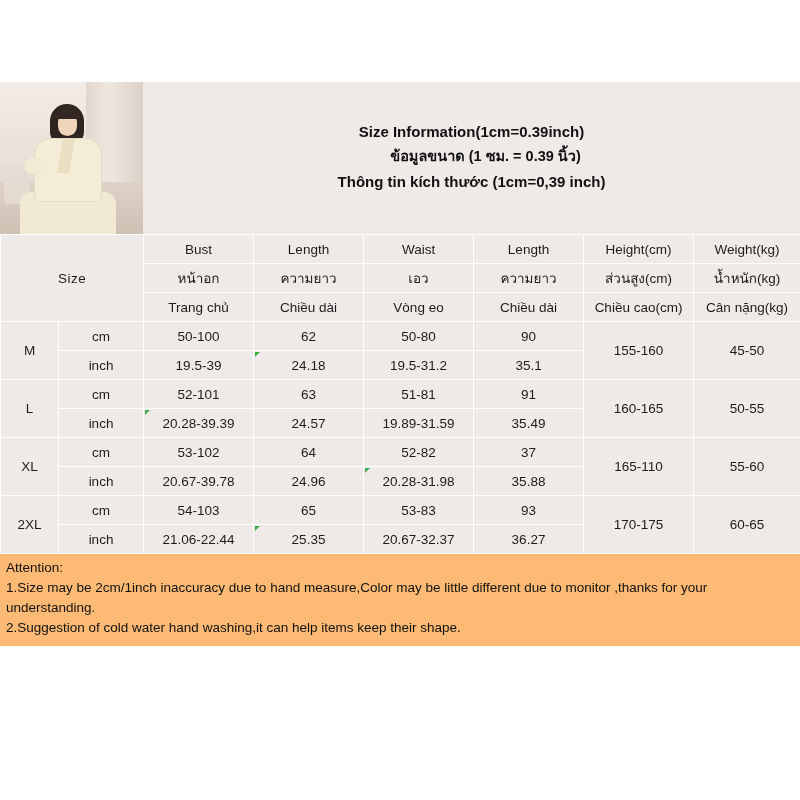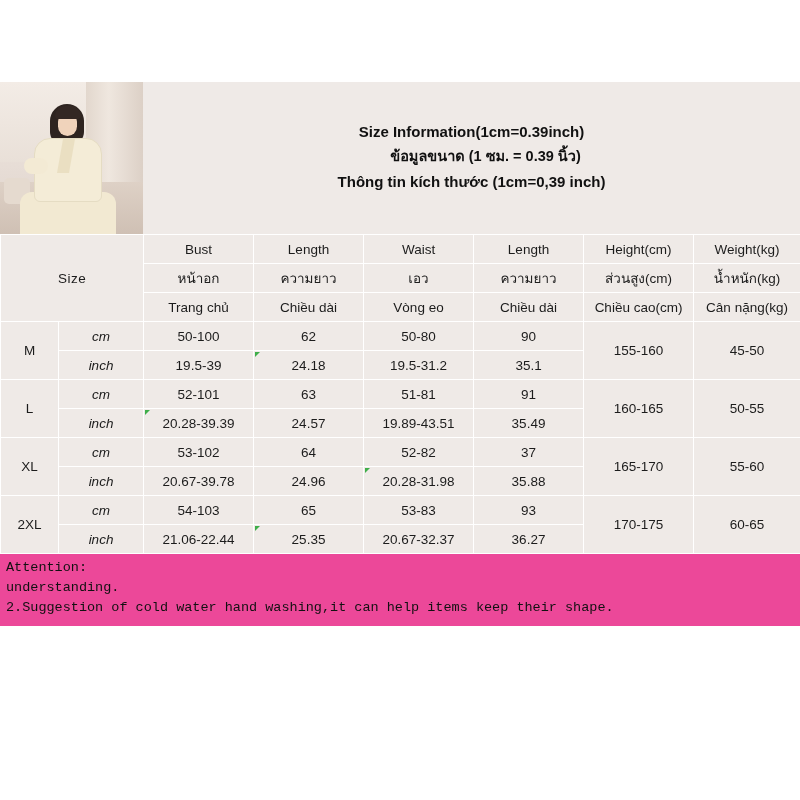--- a/index.html
+++ b/index.html
@@ -153,43 +153,42 @@
   }
   .hdr {
     font-weight: bold;
     font-size: 13.5px;
   }
   .hdr-sub { font-weight: normal; }
   .sizecell {
     font-weight: bold;
     font-size: 16px;
   }
-  .unitcell { font-weight: bold; font-size: 13px; font-style: italic; }
+  .unitcell { font-weight: bold; font-size: 13px; }
 
   
   .mark { position: relative; margin-top: 48px; }
   .mark::after {
     content: "";
     position: absolute;
     left: 1px; top: 1px;
     width: 5px; height: 5px;
     background: #3fae4a;
     clip-path: polygon(0 0, 100% 0, 0 100%);
   }
 
   
   .attention {
     width: 800px;
     box-sizing: border-box;
     padding: 4px 6px 8px 6px;
-    background: #ec4899;
+    background: #fdba74;
     font-size: 13.5px;
     line-height: 20px;
     color: #111;
-    font-family: Liberation Mono, monospace;
   }
   .attention .att-title { margin-bottom: 0px; }
 </style>
 </head>
 <body>
 
 <div class="sheet">
 
   <div class="top-band">
     <div class="photo">
@@ -278,32 +277,32 @@
         <td>63</td>
         <td>51-81</td>
         <td>91</td>
         <td rowspan="2">160-165</td>
         <td rowspan="2">50-55</td>
       </tr>
       <tr>
         <td class="unitcell">inch</td>
         <td class="mark">20.28-39.39</td>
         <td>24.57</td>
-        <td>19.89-43.51</td>
+        <td>19.89-31.59</td>
         <td>35.49</td>
       </tr>
 
       <tr>
         <td class="sizecell" rowspan="2">XL</td>
         <td class="unitcell">cm</td>
         <td>53-102</td>
         <td>64</td>
         <td>52-82</td>
         <td>37</td>
-        <td rowspan="2">165-170</td>
+        <td rowspan="2">165-110</td>
         <td rowspan="2">55-60</td>
       </tr>
       <tr>
         <td class="unitcell">inch</td>
         <td>20.67-39.78</td>
         <td>24.96</td>
         <td class="mark">20.28-31.98</td>
         <td>35.88</td>
       </tr>
 
@@ -322,17 +321,18 @@
         <td>21.06-22.44</td>
         <td class="mark">25.35</td>
         <td>20.67-32.37</td>
         <td>36.27</td>
       </tr>
     </tbody>
   </table>
 
   <div class="attention">
     <div class="att-title">Attention:</div>
+    <div>1.Size may be 2cm/1inch inaccuracy due to hand measure,Color may be little different due to monitor ,thanks for your</div>
     <div>understanding.</div>
     <div>2.Suggestion of cold water hand washing,it can help items keep their shape.</div>
   </div>
 
 </div>
 
 </body></html>

